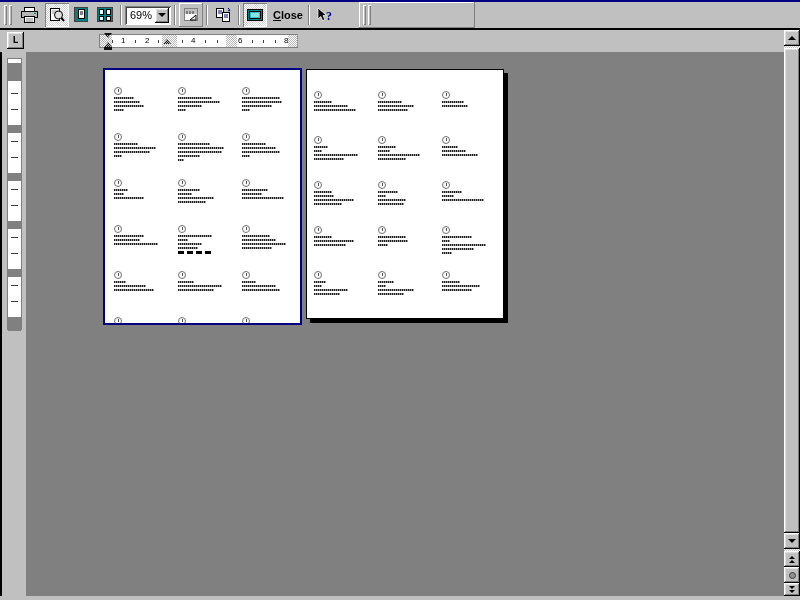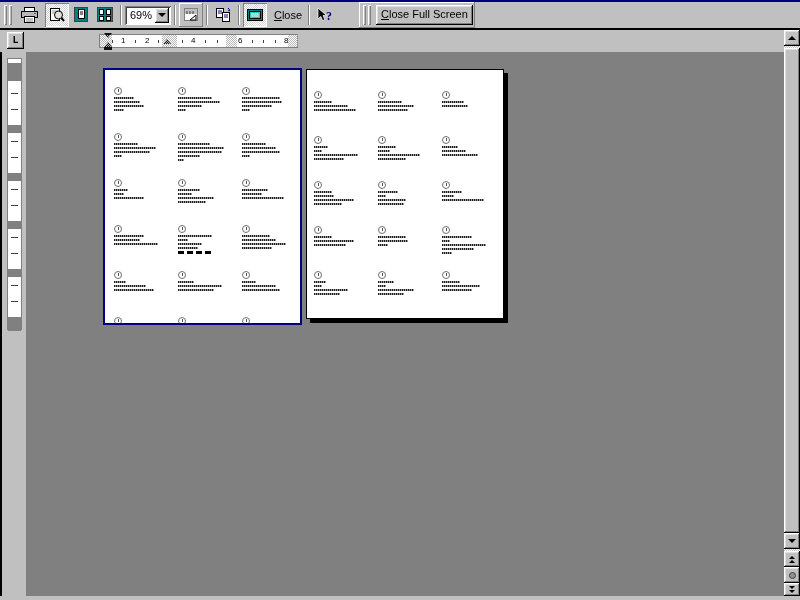--- a/index.html
+++ b/index.html
@@ -25,21 +25,21 @@
   .tb-btn { width:24px; height:24px; display:flex; align-items:center; justify-content:center; flex:none; }
   .tb-btn.raised  { box-shadow: inset -1px -1px 0 #808080, inset 1px 1px 0 #fff; }
   .tb-btn.pressed { box-shadow: inset 1px 1px 0 #808080, inset -1px -1px 0 #fff;
     background-color:#d4d4d4;
     background-image: linear-gradient(45deg,#fff 25%,transparent 25%,transparent 75%,#fff 75%),
                       linear-gradient(45deg,#fff 25%,transparent 25%,transparent 75%,#fff 75%);
     background-size:2px 2px; background-position:0 0,1px 1px; }
   .tb-sep { width:2px; height:20px; border-left:1px solid #808080; border-right:1px solid #fff; margin:0 3px; flex:none; }
   .grip { width:3px; height:20px; background:#c0c0c0; box-shadow: inset 1px 1px 0 #fff, inset -1px -1px 0 #808080; margin-right:2px; flex:none; }
 
-  .ul-first { display:block; }
+  .ul-first { display:block;font-weight:bold; }
   .ul-first::first-letter { text-decoration:underline; }
 
   
   #zoom-combo { width:46px; height:19px; background:#fff; flex:none; position:relative;
     box-shadow: inset 1px 1px 0 #808080, inset -1px -1px 0 #fff, inset 2px 2px 0 #404040; }
   #zoom-combo .val { position:absolute; left:5px; top:3px; }
   #zoom-combo .drop { position:absolute; right:2px; top:2px; width:14px; height:15px;
     display:flex; align-items:center; justify-content:center; }
   .arrow-down { width:0; height:0; border-left:4px solid transparent; border-right:4px solid transparent; border-top:4px solid #000; }
   .arrow-up   { width:0; height:0; border-left:4px solid transparent; border-right:4px solid transparent; border-bottom:4px solid #000; }
@@ -198,23 +198,20 @@
         <text x="10" y="12" font-size="12" font-weight="bold" fill="#000080" font-family="Liberation Serif, serif">?</text>
       </svg>
     </div>
 
     <div style="width:22px"></div>
 
     <div style="height:26px; width:116px; display:flex; align-items:center; background:#c0c0c0;
                 box-shadow: inset -1px -1px 0 #808080, inset 1px 1px 0 #fff; padding-left:4px;">
       <div class="grip"></div>
       <div class="grip"></div>
-      <div class="btn3d" style="height:20px; margin-left:3px; padding:3px 5px 0 5px;">
-        <span class="ul-first">Close Full Screen</span>
-      </div>
     </div>
   </div>
 
   <div class="abs" id="blackline"></div>
 
   <div class="abs" id="ruler-row">
     <div class="abs btn3d" id="tab-selector">
       <span>L</span>
     </div>
     <div id="hruler">

